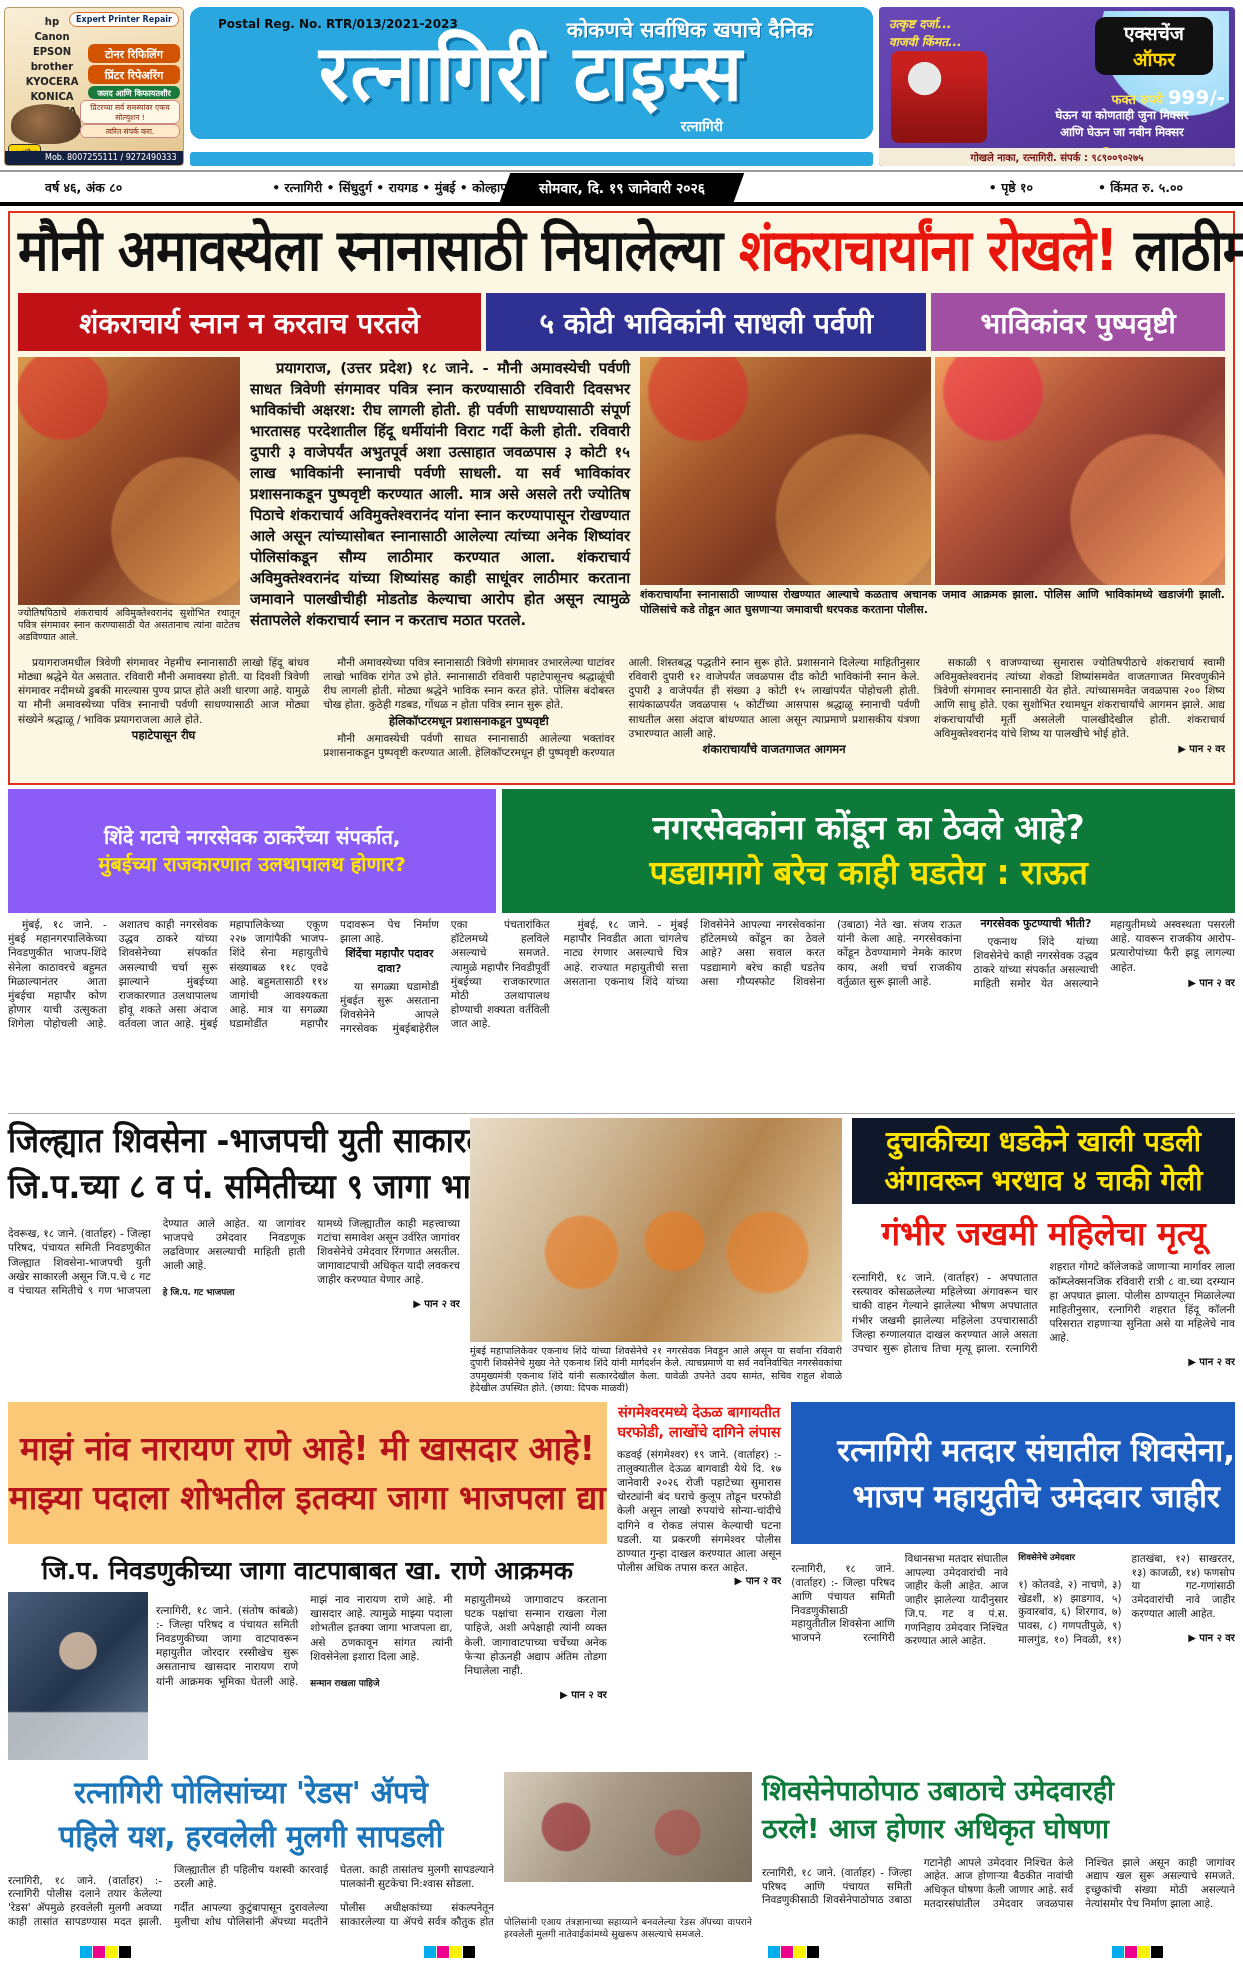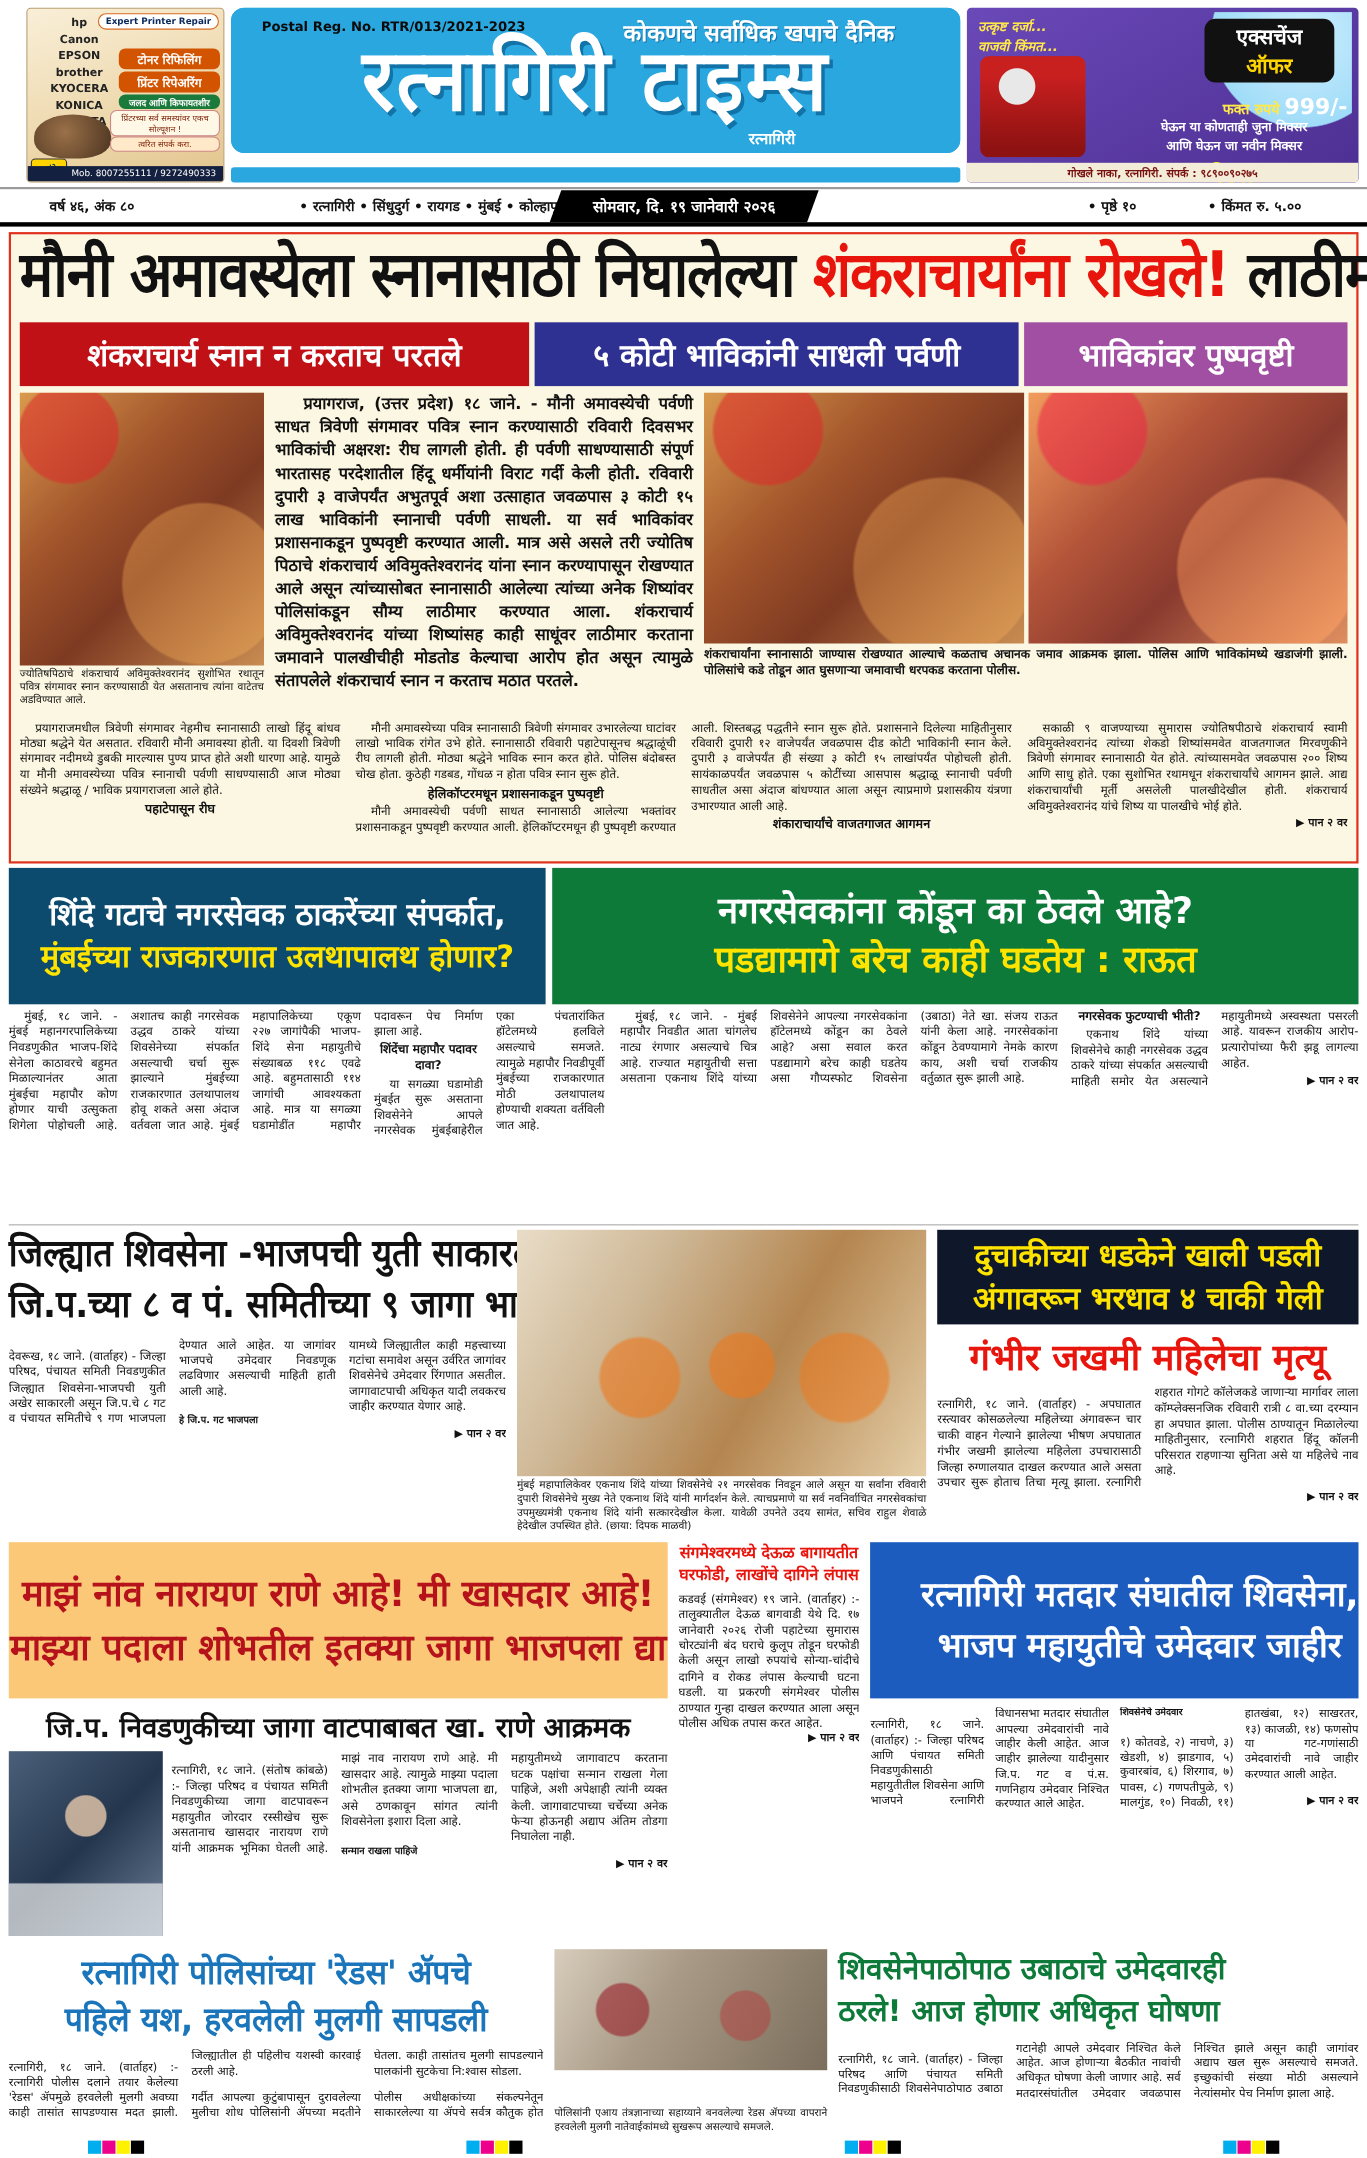--- a/index.html
+++ b/index.html
@@ -1,20 +1,20 @@
 <!DOCTYPE html>
 <html><head>
 <meta charset="utf-8">
 <style>
   html,body{margin:0;padding:0;background:#e8e8e8;}
   body{font-family:"DejaVu Sans",sans-serif;color:#111;}
   .page{width:1243px;height:1962px;margin:0 auto;background:#fff;position:relative;overflow:hidden;}
 
   
-  .header{display:flex;gap:6px;padding:7px 8px 4px 24px;height:159px;}
+  .header{display:flex;gap:6px;padding:7px 8px 4px 4px;height:159px;}
   .ad-left{width:178px;border:1px solid #b89b6a;border-radius:4px;background:linear-gradient(160deg,#f9efd8 0%,#eed9ae 55%,#e2c48d 100%);position:relative;overflow:hidden;font-size:9px;}
   .ad-left .brands{position:absolute;left:8px;top:6px;width:78px;text-align:center;font-weight:700;color:#222;line-height:1.5;}
   .ad-left .brands div{font-size:10px;}
   .ad-left .badge{position:absolute;right:4px;top:4px;background:#fff;border-radius:8px;color:#0a2a5e;font-weight:700;font-size:8px;padding:2px 6px;border:1px solid #d86b1f;}
   .ad-left .svc{position:absolute;right:3px;top:34px;width:92px;text-align:center;color:#fff;font-weight:700;}
   .ad-left .svc .s{background:#d35400;border-radius:6px;margin:2px 0;padding:2px 2px;font-size:11px;}
   .ad-left .note{position:absolute;right:3px;top:92px;width:96px;background:#fff8e6;border:1px solid #c88;border-radius:6px;color:#7a1d05;font-size:7.5px;text-align:center;padding:1px;}
   .ad-left .note2{top:116px;background:#ffe9c9;}
   .ad-left .photos{position:absolute;left:6px;top:96px;width:70px;height:40px;border-radius:50% 50% 40% 40%;background:radial-gradient(circle at 40% 40%,#9a7048,#4a3320);}
   .ad-left .bottom{position:absolute;left:0;right:0;bottom:0;background:#14203f;color:#fff;padding:2px 3px 2px 40px;font-size:8px;line-height:1.3;}
@@ -68,21 +68,21 @@
   .rcollage .pics{display:flex;gap:4px;height:228px;}
   .rcollage .pics .ph{flex:1;}
   .rcollage .cap{font-weight:700;font-size:11px;line-height:1.35;text-align:justify;padding-top:3px;}
   .leadflow{margin-top:6px;height:142px;overflow:hidden;column-count:4;column-gap:14px;font-size:10.6px;line-height:1.34;text-align:justify;}
   .leadflow p{margin:0 0 2px;text-indent:14px;}
   .leadflow h5{margin:2px 0;font-size:11.5px;text-align:center;}
   .jump{font-weight:700;font-size:10px;text-align:right;display:block;}
 
   
   .band1{display:flex;gap:6px;margin:2px 8px;height:124px;}
-  .band1 .obox{flex:4;background:#0c4a6e;color:#fff;display:flex;flex-direction:column;align-items:center;justify-content:center;font-weight:800;font-size:28px;line-height:1.35;white-space:nowrap;}
+  .band1 .obox{flex:4;background:#8b5cf6;color:#fff;display:flex;flex-direction:column;align-items:center;justify-content:center;font-weight:800;font-size:20px;line-height:1.35;white-space:nowrap;}
   .band1 .gbox{flex:6;background:#0e7a3a;display:flex;flex-direction:column;align-items:center;justify-content:center;font-weight:800;font-size:33px;line-height:1.35;color:#fff;white-space:nowrap;}
   .yellow{color:#ffe400;}
 
   
   .band2{display:flex;gap:14px;margin:4px 8px;height:196px;border-bottom:1px solid #aaa;}
   .band2 .flow{column-count:5;column-gap:12px;font-size:10.6px;line-height:1.34;text-align:justify;overflow:hidden;}
   .band2 .left{flex:1;}
   .band2 .right{flex:1.24;}
   .flow p{margin:0 0 2px;text-indent:14px;}
   .flow h5{margin:2px 0;font-size:11px;text-align:center;}

